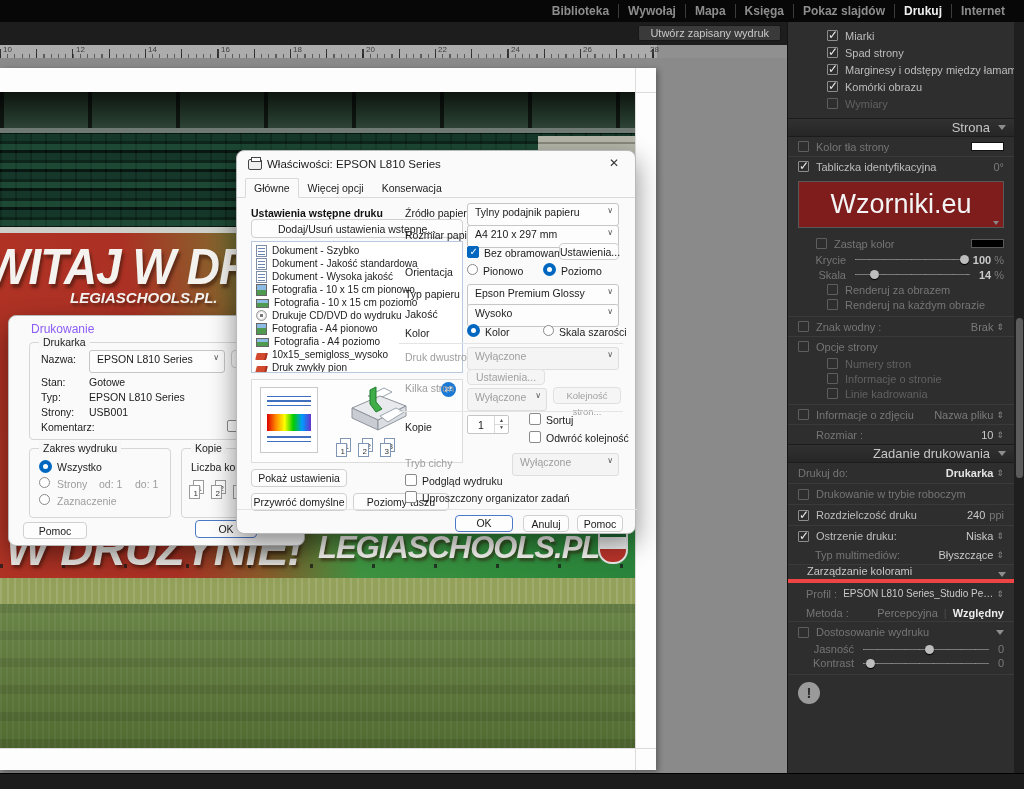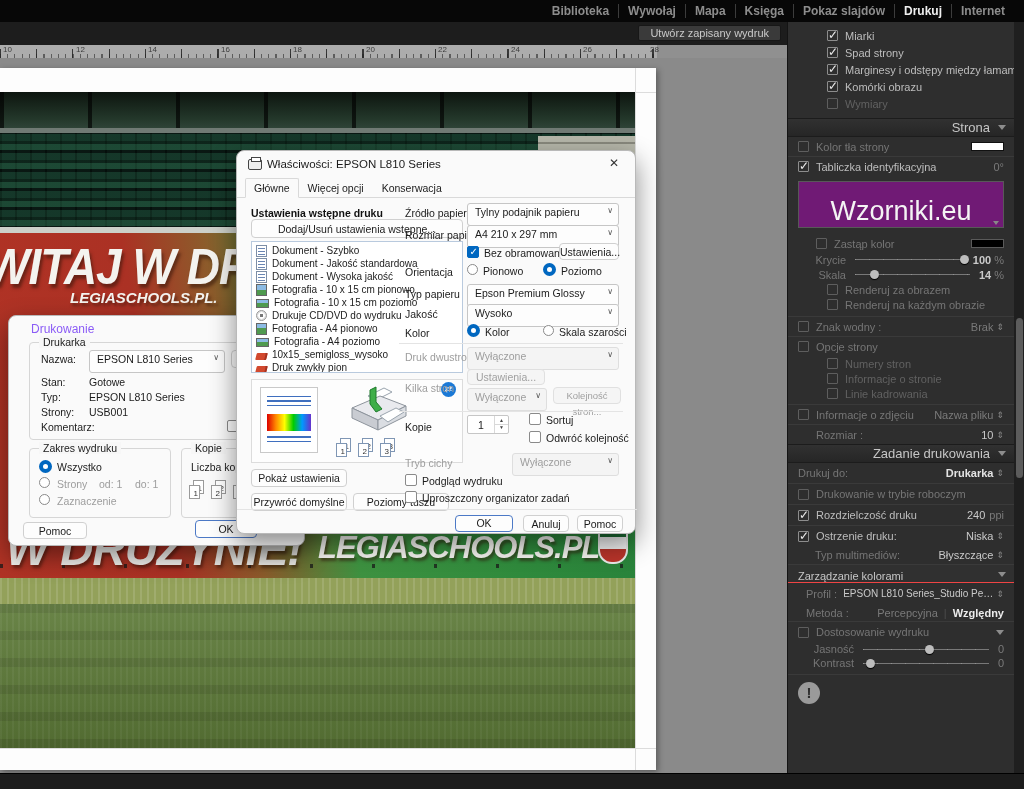--- a/index.html
+++ b/index.html
@@ -138,27 +138,27 @@
   .lbl { color:#bdbdbd; white-space:nowrap; }
   .lbl.dim { color:#757575; }
   .lbl.dimmer { color:#616161; }
   .val { margin-left:auto; color:#cacaca; white-space:nowrap; }
   .val.dim { color:#7a7a7a; }
   .pop { color:#8a8a8a; font-size:9px; margin-left:3px; }
   .rp-header { height:19px; background:linear-gradient(#313131,#262626); border-top:1px solid #1c1c1c; border-bottom:1px solid #1c1c1c; display:flex; align-items:center; justify-content:flex-end; padding-right:24px; font-size:13px; color:#c6c6c6; position:relative; }
   .tri { position:absolute; right:8px; top:6px; width:0; height:0; border-left:4px solid transparent; border-right:4px solid transparent; border-top:5px solid #8d8d8d; }
   .rp-sep { height:1px; background:#242424; border-bottom:1px solid #3a3a3a; }
   .swatch { width:33px; height:9px; margin-left:auto; }
-  .plate { margin:5px 10px 7px 10px; height:47px; background:#701a75; border:1px solid #585858; display:flex; align-items:flex-end; justify-content:center; position:relative; }
+  .plate { margin:5px 10px 7px 10px; height:47px; background:#7f1d1d; border:1px solid #585858; display:flex; align-items:center; justify-content:center; position:relative; }
   .plate-text { color:#f4f4f4; font-size:27px; }
   .plate-caret { position:absolute; right:4px; bottom:2px; width:0; height:0; border-left:3px solid transparent; border-right:3px solid transparent; border-top:4px solid #888; }
   .slider { flex:1; height:1px; background:#787878; margin:0 9px; position:relative;
     background-image:repeating-linear-gradient(90deg,#909090 0 1px, transparent 1px 14px); }
   .knob { position:absolute; top:-4px; width:9px; height:9px; border-radius:50%; background:#bdbdbd; box-shadow:0 1px 1px #000; }
-  .subhdr { height:19px; display:flex; align-items:flex-end; padding:0 10px; color:#c6c6c6; background:#303030; border-top:1px solid #3a3a3a; border-bottom:1px solid #ef4444; position:relative; }
+  .subhdr { height:19px; display:flex; align-items:flex-start; padding:0 19px; color:#c6c6c6; background:#303030; border-top:1px solid #3a3a3a; border-bottom:4px solid #ef4444; position:relative; }
   .warnrow { display:flex; padding:7px 12px 0 10px; }
   .warn-ico { flex:none; width:22px; height:22px; border-radius:50%; background:#9a9a9a; color:#2e2e2e; font-weight:bold; font-size:15px; text-align:center; line-height:22px; margin-right:8px; }
   .warn-text { font-size:9.5px; font-style:italic; color:#8e8e8e; line-height:1.4; }
 
   .scrollbar { position:absolute; left:1014px; top:22px; width:10px; height:751px; background:#1f1f1f; z-index:21; }
   .sb-thumb { position:absolute; left:1.5px; top:296px; width:7px; height:160px; border-radius:4px; background:#5c5c5c; }
   .bottombar { position:absolute; left:0; top:773px; width:1024px; height:16px; background:#1c1c1c; border-top:1px solid #000; z-index:25; }
 </style>
 </head>
 <body>

